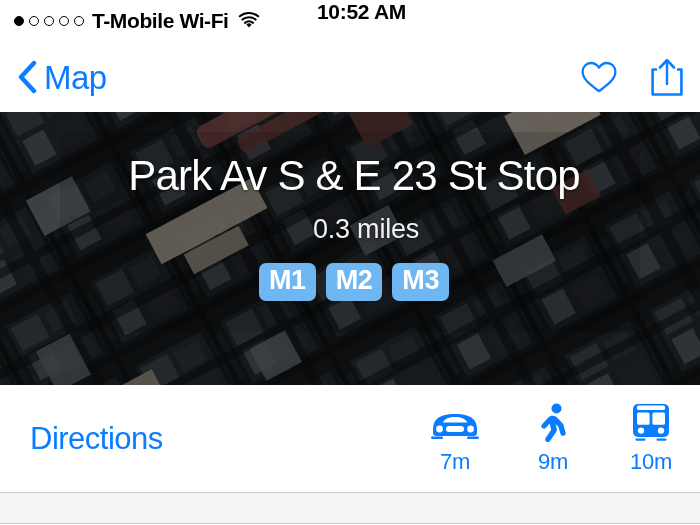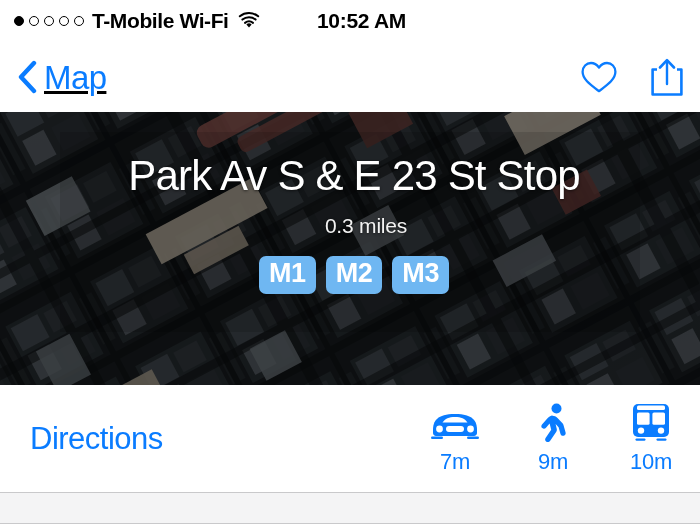--- a/index.html
+++ b/index.html
@@ -22,21 +22,21 @@
   .dots { display:flex; align-items:center; gap:5px; }
   .dot { width:10px; height:10px; border-radius:50%; border:1.6px solid #000; }
   .dot.filled { background:#000; }
   .carrier {
     font-size:21px; font-weight:bold; color:#000; letter-spacing:-0.4px;
     white-space:nowrap;
   }
   .wifi-ic { width:24px; height:18px; display:block; }
   .sb-center {
     position:absolute; left:0; right:0; top:0; height:42px;
-    display:flex; align-items:center; justify-content:center;
+    display:flex; align-items:flex-start; justify-content:center;
     pointer-events:none;
     padding-left:23px;
   }
   .clock { font-size:21px; font-weight:bold; color:#000; letter-spacing:-0.3px; }
   .sb-right {
     margin-left:auto; display:flex; align-items:center; gap:8px;
   }
   .loc-ic { width:17px; height:17px; display:block; }
   .bt-ic { width:13px; height:19px; display:block; }
   .batt-pct { font-size:21px; font-weight:bold; color:#000; letter-spacing:-0.4px; }
@@ -48,21 +48,20 @@
     content:""; position:absolute; right:-4.5px; top:5px;
     width:3px; height:7px; background:#000; border-radius:0 2px 2px 0;
   }
   .batt-fill { height:100%; background:#000; border-radius:1px; }
 
   
   .navbar {
     position:absolute; top:42px; left:0; width:700px; height:70px;
     background:#ffffff; display:flex; align-items:center;
     padding:0 16px;
-    text-decoration:underline;
   }
   .back-btn {
     display:flex; align-items:center; gap:6px; cursor:pointer;
   }
   .chev { width:22px; height:34px; display:block; }
   .back-label {
     font-size:33px; color:#0A7CFF; letter-spacing:-0.6px; line-height:1;
   }
   .nav-actions { margin-left:auto; display:flex; align-items:center; gap:32px; }
   .heart-ic { width:38px; height:34px; display:block; cursor:pointer; }
@@ -78,21 +77,21 @@
     position:absolute; inset:0; z-index:5;
     display:flex; flex-direction:column; align-items:center;
     justify-content:flex-start; padding-top:42px;padding-left:8px;
   }
   .place-title {
     font-size:42px; color:#ffffff; letter-spacing:-0.8px;
     line-height:1.05; text-align:center; font-weight:normal;
     text-shadow:0 1px 3px rgba(0,0,0,.55);
   }
   .place-distance {
-    margin-top:16px; font-size:21px; color:#f2f2f2;
+    margin-top:16px; font-size:27px; color:#f2f2f2;
     letter-spacing:-0.2px; text-shadow:0 1px 3px rgba(0,0,0,.55);margin-left:24px;
   }
   .routes { margin-top:18px; display:flex; gap:10px; }
   .route-badge {
     background:#6FB7F2; color:#ffffff; font-size:27px; font-weight:bold;
     border-radius:7px; padding:2px 10px 5px 10px; line-height:1.15;
     letter-spacing:-0.4px; cursor:pointer;
   }
 
   

